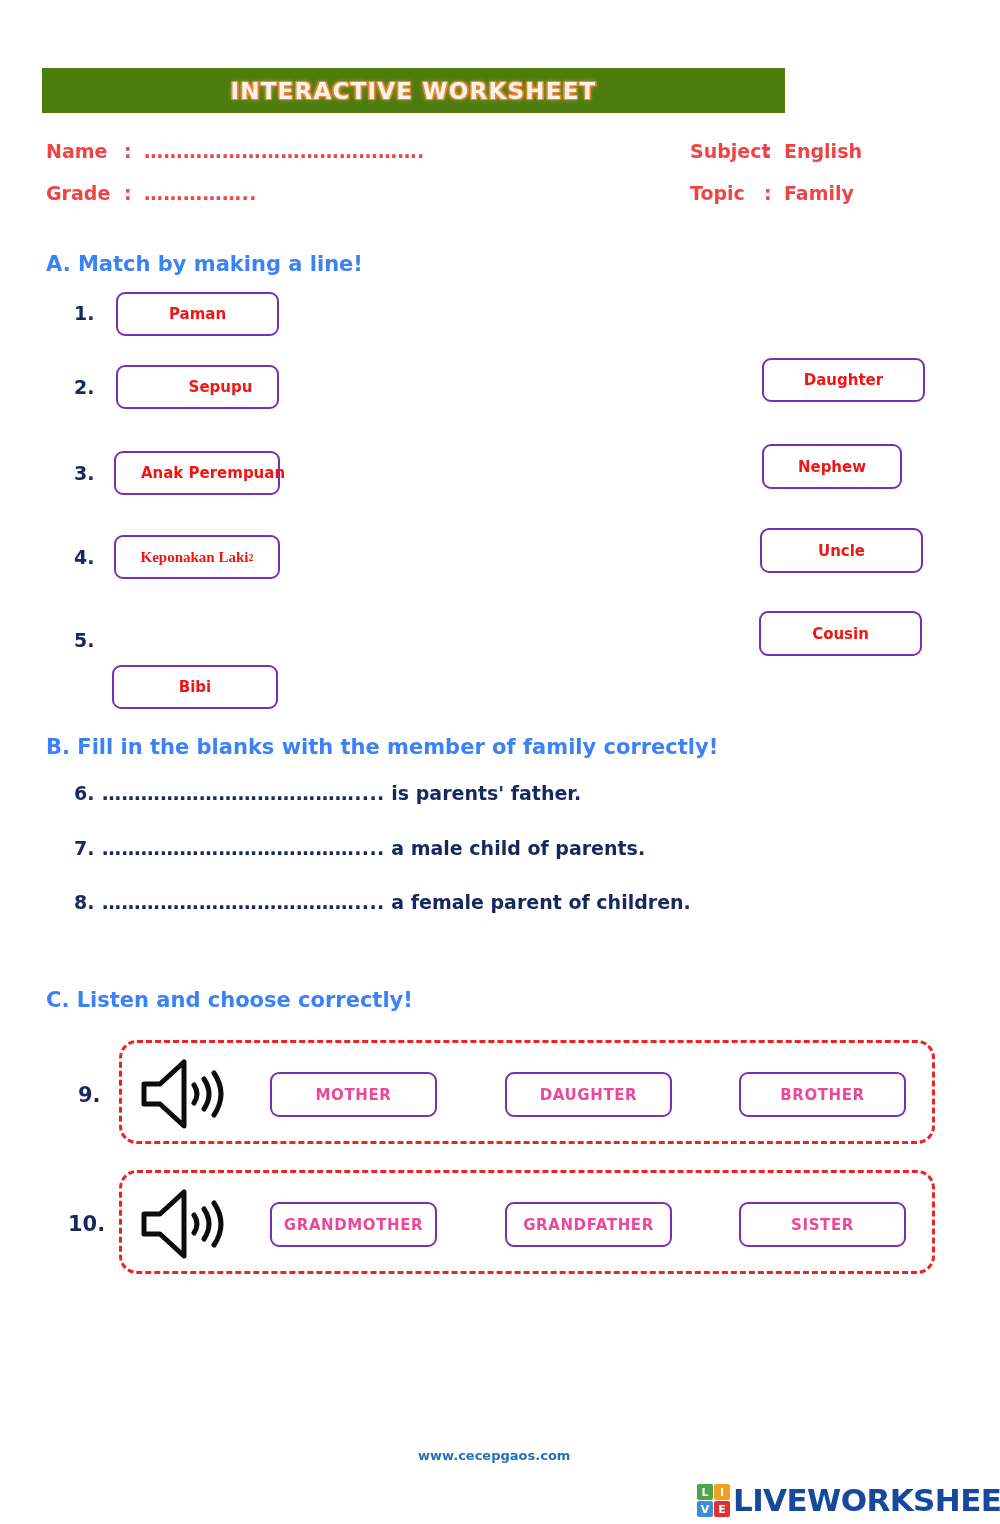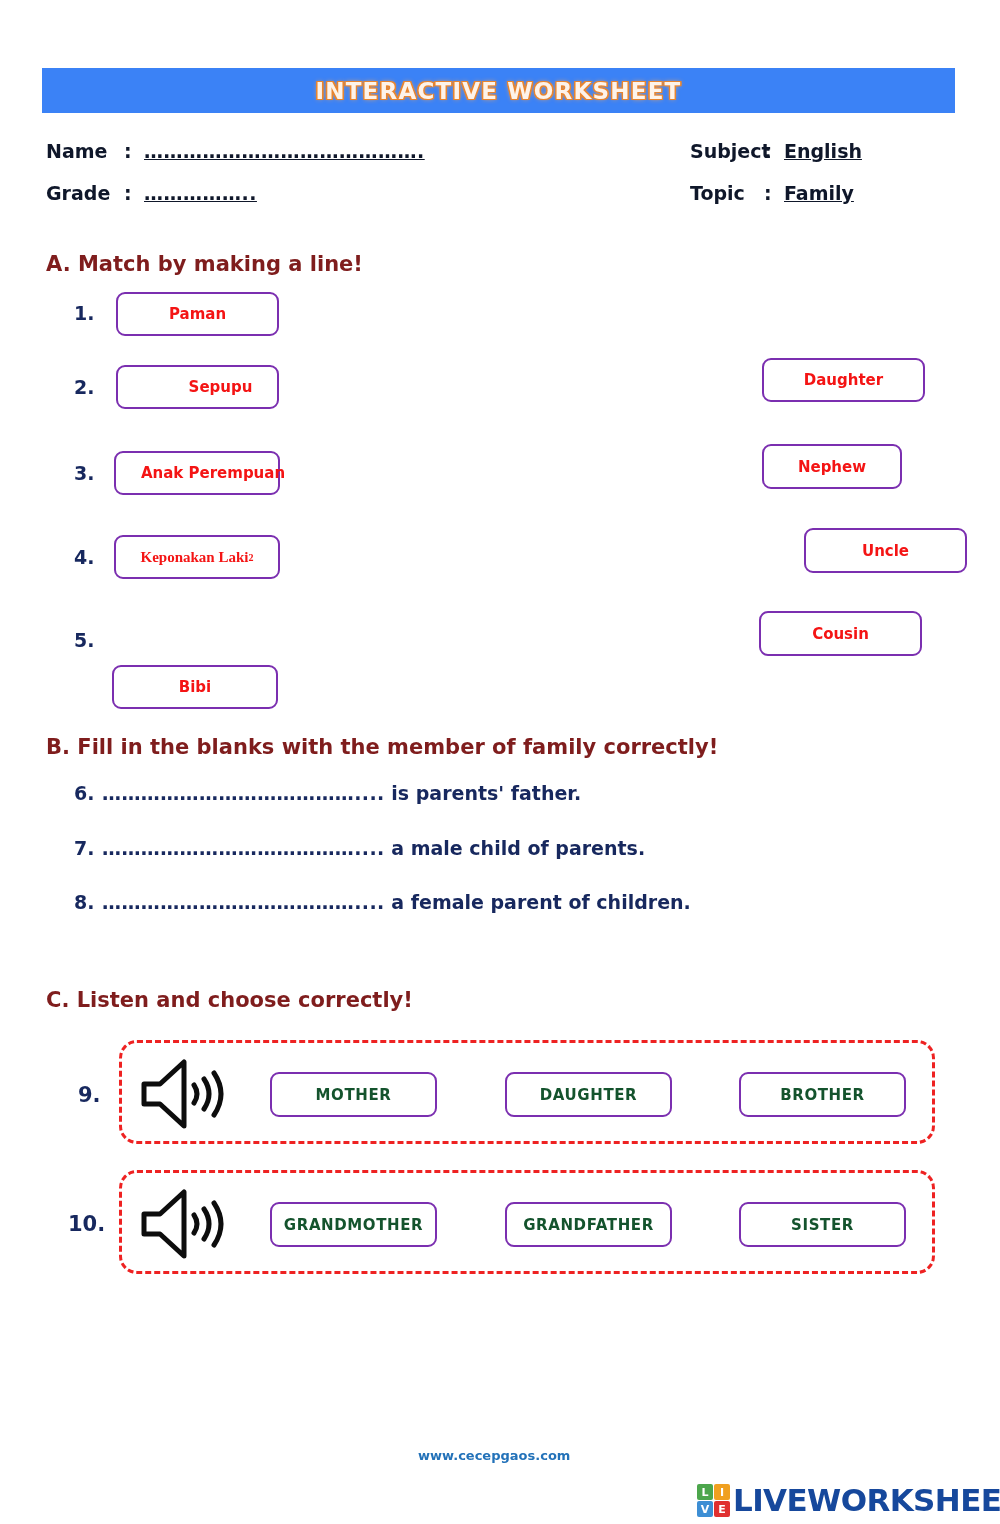--- a/index.html
+++ b/index.html
@@ -21,23 +21,23 @@
     width: 1000px;
     height: 1524px;
     background: #ffffff;
   }
 
   
   .banner {
     position: absolute;
     left: 42px;
     top: 68px;
-    width: 913px;
+    width: 743px;
     height: 45px;
-    background: #3b82f6;
+    background: #4d7c0f;
     display: flex;
     align-items: center;
     justify-content: center;
     text-align: center;
   }
   .banner-title {
     font-family: "DejaVu Sans", sans-serif;
     font-size: 23px;
     font-weight: bold;
     letter-spacing: 1.2px;
@@ -47,47 +47,46 @@
        1.4px -1.4px 0 #e8852f,
       -1.4px  1.4px 0 #e8852f,
        1.4px  1.4px 0 #e8852f,
        0 0 5px #f0a45c;
     white-space: nowrap;
   }
 
   
   .meta {
     position: absolute;
-    color: #0f172a;
+    color: #ef4444;
     font-family: "DejaVu Sans", sans-serif;
     font-size: 19px;
     font-weight: bold;
     white-space: nowrap;
-    text-decoration: underline;
   }
   .meta-label { display: inline-block; }
   .meta-name-label  { width: 78px; }
   .meta-grade-label { width: 78px; }
   .meta-subj-label  { width: 74px; }
   .meta-topic-label { width: 74px; }
   .meta-colon { display: inline-block; width: 20px; }
   .dots {
     letter-spacing: 0.5px;
     font-size: 19px;
   }
 
   #meta-name  { left: 46px;  top: 140px; }
   #meta-grade { left: 46px;  top: 182px; }
   #meta-subj  { left: 690px; top: 140px; }
   #meta-topic { left: 690px; top: 182px; }
 
   
   .section-heading {
     position: absolute;
-    color: #7f1d1d;
+    color: #3b82f6;
     font-family: "DejaVu Sans", sans-serif;
     font-size: 21px;
     font-weight: bold;
     white-space: nowrap;
   }
   #heading-a { left: 46px; top: 252px; }
   #heading-b { left: 46px; top: 735px; }
   #heading-c { left: 46px; top: 988px; }
 
   
@@ -125,21 +124,21 @@
   #mn-0 { left: 74px; top: 302px; }
   #mn-1 { left: 74px; top: 376px; }
   #mn-2 { left: 74px; top: 462px; }
   #mn-3 { left: 74px; top: 546px; }
   #mn-4 { left: 74px; top: 629px; }
 
   
   #aw-0 { left: 762px; top: 285px; width: 163px; height: 44px; }
   #aw-1 { left: 762px; top: 358px; width: 163px; height: 44px; }
   #aw-2 { left: 762px; top: 444px; width: 140px; height: 45px; }
-  #aw-3 { left: 760px; top: 528px; width: 163px; height: 45px; margin-left: 44px; }
+  #aw-3 { left: 760px; top: 528px; width: 163px; height: 45px; }
   #aw-4 { left: 759px; top: 611px; width: 163px; height: 45px; }
 
   
   .blank-line {
     position: absolute;
     color: #17285e;
     font-family: "DejaVu Sans", sans-serif;
     font-size: 19px;
     font-weight: bold;
     white-space: nowrap;
@@ -180,21 +179,21 @@
   }
 
   .opt-box {
     position: absolute;
     border: 2px solid #7b2fb0;
     border-radius: 9px;
     background: #ffffff;
     display: flex;
     align-items: center;
     justify-content: center;
-    color: #14532d;
+    color: #ec4899;
     font-family: "DejaVu Sans", sans-serif;
     font-weight: bold;
     font-size: 15px;
     letter-spacing: 0.6px;
     box-sizing: border-box;
     white-space: nowrap;
     top: 29px;
     height: 45px;
   }
   .opt-0 { left: 148px; width: 167px; }

